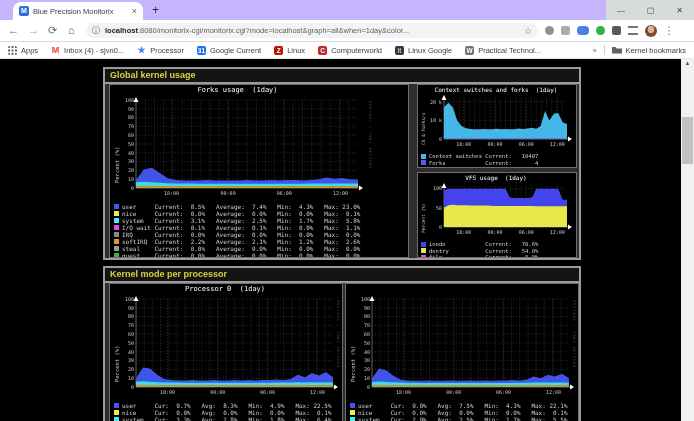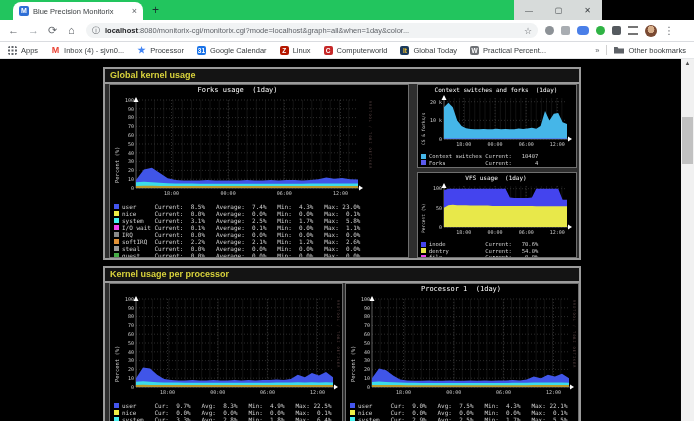--- a/index.html
+++ b/index.html
@@ -1,18 +1,18 @@
 <!DOCTYPE html>
 <html><head>
 <meta charset="utf-8">
 <style>
   html,body{margin:0;padding:0;width:694px;height:421px;overflow:hidden;
     font-family:"Liberation Sans",sans-serif;background:#000;}
   
-  .titlebar{position:absolute;left:0;top:0;width:602px;height:20px;background:#22c55e;}
+  .titlebar{position:absolute;left:0;top:0;width:694px;height:20px;background:#c4b5fd;}
   .tab{position:absolute;left:13px;top:2px;width:130px;height:18px;background:#fff;
     border-radius:8px 8px 0 0;display:flex;align-items:center;padding:0 6px;box-sizing:border-box;}
   .favicon{width:10px;height:10px;background:#2f6fd6;border-radius:2px;color:#fff;font-size:7px;
     font-weight:bold;text-align:center;line-height:10px;flex:0 0 10px;}
   .tab-title{font-size:7.5px;color:#3c4043;margin-left:4px;white-space:nowrap;overflow:hidden;flex:1;}
   .tab-close{font-size:9px;color:#5f6368;margin-left:3px;}
   .newtab{position:absolute;left:152px;top:3px;font-size:12px;color:#17332f;}
   .wincontrols{position:absolute;right:0;top:0;width:88px;height:20px;background:#d7dbda;
     display:flex;align-items:center;justify-content:space-around;color:#3c4043;font-size:8px;}
   .toolbar{position:absolute;left:0;top:20px;width:694px;height:22px;background:#fff;
@@ -127,46 +127,46 @@
       <span class="bm">
         <span class="bicon" style="background: rgb(255, 255, 255); color: rgb(234, 67, 53); font-size: 9px;">M</span>
         <span>Inbox (4) - sjvn0...</span>
       </span>
       <span class="bm">
         <span class="bicon" style="background: rgb(255, 255, 255); color: rgb(66, 133, 244); font-size: 9px;">★</span>
         <span>Processor</span>
       </span>
       <span class="bm">
         <span class="bicon" style="background: rgb(26, 115, 232); color: rgb(255, 255, 255);">31</span>
-        <span>Google Calendar</span>
+        <span>Google Current</span>
       </span>
       <span class="bm">
         <span class="bicon" style="background: rgb(181, 23, 0); color: rgb(255, 255, 255);">Z</span>
         <span>Linux</span>
       </span>
       <span class="bm">
         <span class="bicon" style="background: rgb(198, 40, 40); color: rgb(255, 255, 255);">C</span>
         <span>Computerworld</span>
       </span>
       <span class="bm">
         <span class="bicon" style="background: rgb(27, 58, 92); color: rgb(244, 196, 48);">lt</span>
-        <span>Global Today</span>
+        <span>Linux Google</span>
       </span>
       <span class="bm">
         <span class="bicon" style="background: rgb(110, 113, 117); color: rgb(255, 255, 255);">W</span>
-        <span>Practical Percent...</span>
+        <span>Practical Technol...</span>
       </span>
     </span>
   <div class="bm-right">
     <span style="color:#5f6368">»</span>
     <span class="bm-sep"></span>
     <svg width="10" height="8" viewBox="0 0 10 8" style="margin-right:4px">
         <path d="M0,1.5 L0,7.5 L10,7.5 L10,2.5 L4.5,2.5 L3.5,1 L0,1 Z" fill="#5f6368"></path>
       </svg>
-    <span>Other bookmarks</span>
+    <span>Kernel bookmarks</span>
   </div>
 </div>
 
 <div class="page">
 
   <div class="section sec1">
     <div class="sec-title">Global kernel usage</div>
 
     <div class="graph" style="left:4px;top:15px;width:300px;height:174px">
       <div class="gtitle" style="left:0;width:255px">Forks usage  (1day)</div>
@@ -396,23 +396,24 @@
           </div>
           <div class="lrow">
             <span class="sw" style="background: rgb(238, 68, 238);"></span>
             <span class="ltx">file             Current:    0.0%</span>
           </div>
         </div>
     </div>
   </div>
 
   <div class="section sec2">
-    <div class="sec-title">Kernel usage per processor</div>
+    <div class="sec-title">Kernel mode per processor</div>
 
     <div class="graph" style="left:4px;top:15px;width:234px;height:178px">
+      <div class="gtitle" style="left:0;width:230px">Processor 0  (1day)</div>
       <div class="ylab" style="left:4px;top:98px">Percent (%)</div>
       <div class="canvas" style="left:0;top:10px;width:230px;height:105px">
           <svg width="230" height="105">
             <line x1="34.208333333333336" y1="5" x2="34.208333333333336" y2="93" stroke="#242424" stroke-width="0.5"></line>
             <line x1="42.41666666666667" y1="5" x2="42.41666666666667" y2="93" stroke="#242424" stroke-width="0.5"></line>
             <line x1="50.625" y1="5" x2="50.625" y2="93" stroke="#242424" stroke-width="0.5"></line>
             <line x1="58.833333333333336" y1="5" x2="58.833333333333336" y2="93" stroke="#242424" stroke-width="0.5"></line>
             <line x1="67.04166666666666" y1="5" x2="67.04166666666666" y2="93" stroke="#242424" stroke-width="0.5"></line>
             <line x1="75.25" y1="5" x2="75.25" y2="93" stroke="#242424" stroke-width="0.5"></line>
             <line x1="83.45833333333334" y1="5" x2="83.45833333333334" y2="93" stroke="#242424" stroke-width="0.5"></line>
@@ -482,21 +483,20 @@
             <span class="ltx">nice     Cur:  0.0%   Avg:  0.0%   Min:  0.0%   Max:  0.1%</span>
           </div>
           <div class="lrow">
             <span class="sw" style="background: rgb(68, 238, 238);"></span>
             <span class="ltx">system   Cur:  3.3%   Avg:  2.8%   Min:  1.8%   Max:  6.4%</span>
           </div>
         </div>
     </div>
 
     <div class="graph" style="left:240px;top:15px;width:234px;height:178px">
-      <div class="gtitle" style="left:0;width:230px">Processor 1  (1day)</div>
       <div class="ylab" style="left:4px;top:98px">Percent (%)</div>
       <div class="canvas" style="left:0;top:10px;width:230px;height:105px">
           <svg width="230" height="105">
             <line x1="34.208333333333336" y1="5" x2="34.208333333333336" y2="93" stroke="#242424" stroke-width="0.5"></line>
             <line x1="42.41666666666667" y1="5" x2="42.41666666666667" y2="93" stroke="#242424" stroke-width="0.5"></line>
             <line x1="50.625" y1="5" x2="50.625" y2="93" stroke="#242424" stroke-width="0.5"></line>
             <line x1="58.833333333333336" y1="5" x2="58.833333333333336" y2="93" stroke="#242424" stroke-width="0.5"></line>
             <line x1="67.04166666666666" y1="5" x2="67.04166666666666" y2="93" stroke="#242424" stroke-width="0.5"></line>
             <line x1="75.25" y1="5" x2="75.25" y2="93" stroke="#242424" stroke-width="0.5"></line>
             <line x1="83.45833333333334" y1="5" x2="83.45833333333334" y2="93" stroke="#242424" stroke-width="0.5"></line>

